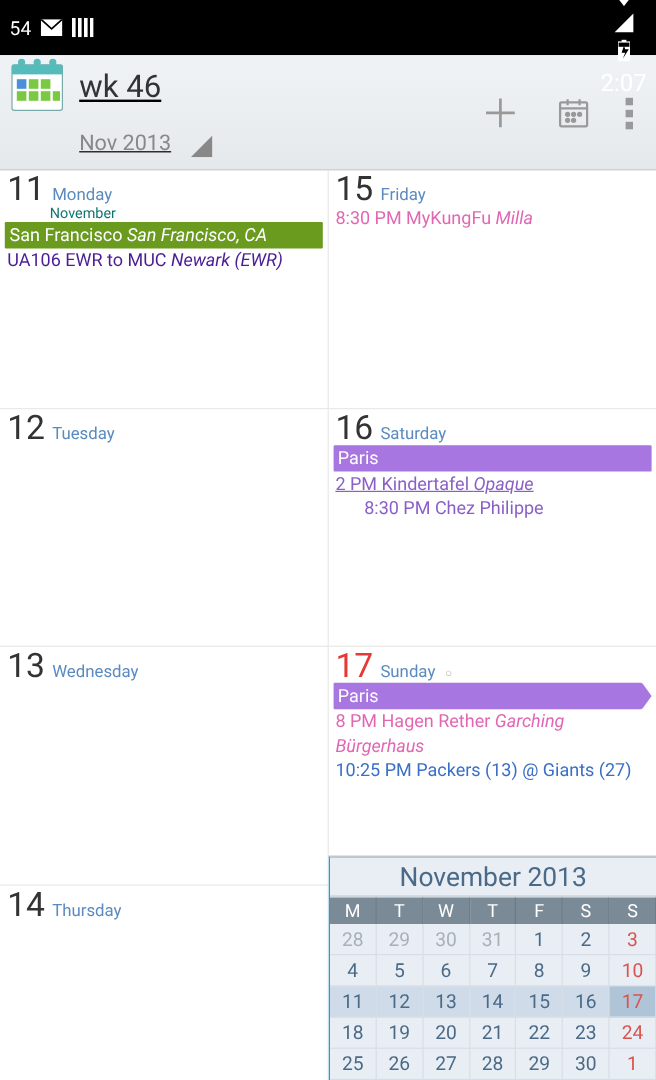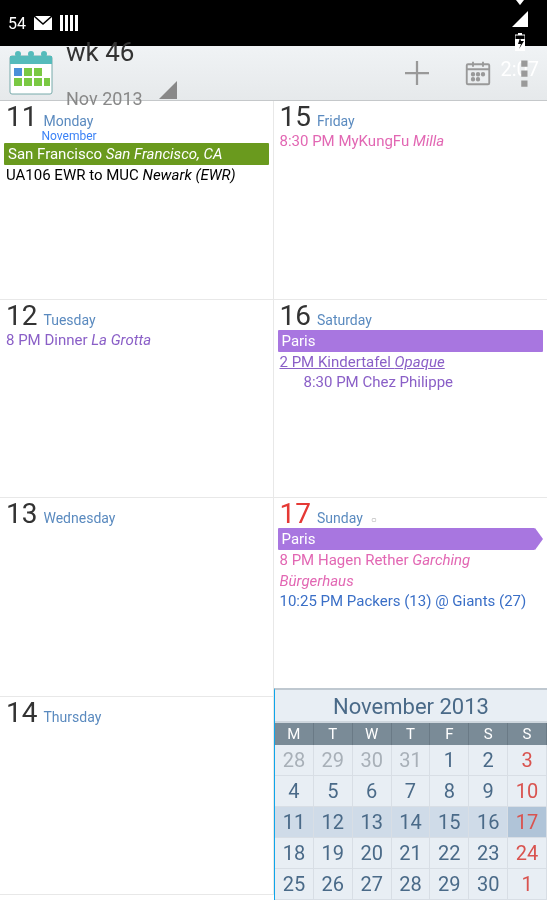--- a/index.html
+++ b/index.html
@@ -5,55 +5,55 @@
 * { margin: 0; padding: 0; box-sizing: border-box; }
 body { font-family: Roboto, Arial, sans-serif; width: 547px; height: 900px; background: #fff; overflow: hidden; }
 
 
 .status-bar { background: #000; color: #fff; height: 46px; display: flex; align-items: center; justify-content: space-between; padding: 0 8px; font-size: 16px; }
 .status-left { display: flex; align-items: center; gap: 8px; }
 .status-right { display: flex; align-items: center; gap: 6px; flex-direction: column; }
 .status-icon { display: inline-flex; align-items: center; }
 
 
-.app-header { background: linear-gradient(#f0f3f5, #e6e9eb); height: 55px; display: flex; align-items: center; border-bottom: 1px solid #c5c8ca; padding: 0 6px; }
+.app-header { background: linear-gradient(#f0f3f5, #e6e9eb); height: 96px; display: flex; border-bottom: 1px solid #c5c8ca; padding: 0 6px; text-decoration: underline; }
 .cal-icon { width: 50px; height: 50px; margin-right: 10px; }
 .header-title { flex: 1; display: flex; align-items: center; }
 .title-text { display: flex; flex-direction: column; }
 .wk { font-size: 26px; color: #333; font-weight: 400; }
 .month { font-size: 18px; color: #888; margin-top: 21px; }
 .spinner-tri { margin-left: 16px; align-self: flex-end; margin-bottom: 6px; }
 .header-actions { display: flex; align-items: center; gap: 28px; margin-right: 12px; }
 .action-btn { color: #888; display: flex; align-items: center; justify-content: center; }
 
 
 .week-grid { display: grid; grid-template-columns: 1fr 1fr; grid-template-rows: repeat(4, 1fr); height: 794px; }
 .day-cell { border-right: 1px solid #e8e8e8; border-bottom: 1px solid #e8e8e8; padding: 0; overflow: hidden; position: relative; }
 .day-cell:nth-child(2n) { border-right: none; }
 .day-head { display: flex; align-items: baseline; padding: 2px 6px 0 6px; gap: 6px; }
 .day-num { font-size: 28px; color: #333; font-weight: 400; line-height: 1; }
 .day-num.today { color: #e53935; }
 .day-name { font-size: 14px; color: #5a8abf; }
-.day-sub { font-size: 12px; color: #3b82f6; margin-left: -2px; }
+.day-sub { font-size: 12px; color: #0f766e; margin-left: -2px; }
 .holiday-dot { font-size: 10px; color: #aaa; margin-left: 2px; }
 
 .events { padding: 0 4px 0 4px; font-size: 15px; line-height: 1.35; }
 .evt { white-space: nowrap; overflow: hidden; text-overflow: ellipsis; padding: 0 2px; }
 .evt-allday { color: #fff; border-radius: 1px; font-style: italic; padding: 1px 4px; position: relative; }
 .evt-allday .solid { font-style: normal; }
 .evt-allday.arrow::after { content: ''; position: absolute; right: -8px; top: 0; width: 0; height: 0; border-top: 11px solid transparent; border-bottom: 11px solid transparent; border-left: 8px solid var(--ac); }
 .evt .loc { font-style: italic; }
 
 
 .mini-month { position: absolute; right: 0; bottom: 0; width: 273px; background: #e8eef4; border-top: 2px solid #bfc8d0; border-left: 1px solid #0ea5e9; }
 .mm-title { text-align: center; font-size: 22px; color: #4a6a88; padding: 4px 0 2px; border-bottom: 2px solid #cfd7de; }
 .mm-grid { display: grid; grid-template-columns: repeat(7, 1fr); }
 .mm-head { background: #7a8b97; color: #fff; text-align: center; font-size: 15px; padding: 2px 0; border-right: 1px solid #6a7a86; }
 .mm-head:last-of-type { border-right: none; }
-.mm-day { text-align: center; font-size: 20px; color: #4a6a88; padding: 3px 0; border-right: 1px solid #d8dee5; border-bottom: 1px solid #d8dee5; }
+.mm-day { text-align: center; font-size: 16px; color: #4a6a88; padding: 3px 0; border-right: 1px solid #d8dee5; border-bottom: 1px solid #d8dee5; }
 .mm-day.other { color: #a8b0b8; }
 .mm-day.sun { color: #d9534f; }
 .mm-day.today { background: #b8c8d8; }
 </style>
 </head>
 <body>
 
 <div class="status-bar">
   <div class="status-left">
     <span>54</span>
@@ -159,43 +159,40 @@
     <div class="day-cell">
       <div class="day-head">
         <span class="day-num">11</span>
         <span>
           <div class="day-name">Monday</div>
           <div class="day-sub">November</div>
         </span>
       </div>
       <div class="events">
         <div class="evt evt-allday" style="background: rgb(106, 154, 30); --ac: #6a9a1e;"><span class="solid">San Francisco</span> <span class="loc">San Francisco, CA</span></div>
-        <div class="evt" style="color: #000000;">UA106 EWR to MUC <span class="loc">Newark (EWR)</span></div>
+        <div class="evt" style="color: #4c1d95;">UA106 EWR to MUC <span class="loc">Newark (EWR)</span></div>
       </div>
     </div>
     <div class="day-cell">
       <div class="day-head">
         <span class="day-num">15</span>
         <span>
           <div class="day-name">Friday</div>
         </span>
       </div>
       <div class="events">
         <div class="evt" style="color: rgb(226, 103, 179);">8:30 PM MyKungFu <span class="loc">Milla</span></div>
       </div>
     </div>
     <div class="day-cell">
       <div class="day-head">
         <span class="day-num">12</span>
         <span>
           <div class="day-name">Tuesday</div>
         </span>
-      </div>
-      <div class="events">
-        <div class="evt" style="color: rgb(138, 95, 199);">8 PM Dinner <span class="loc">La Grotta</span></div>
       </div>
     </div>
     <div class="day-cell">
       <div class="day-head">
         <span class="day-num">16</span>
         <span>
           <div class="day-name">Saturday</div>
         </span>
       </div>
       <div class="events">

